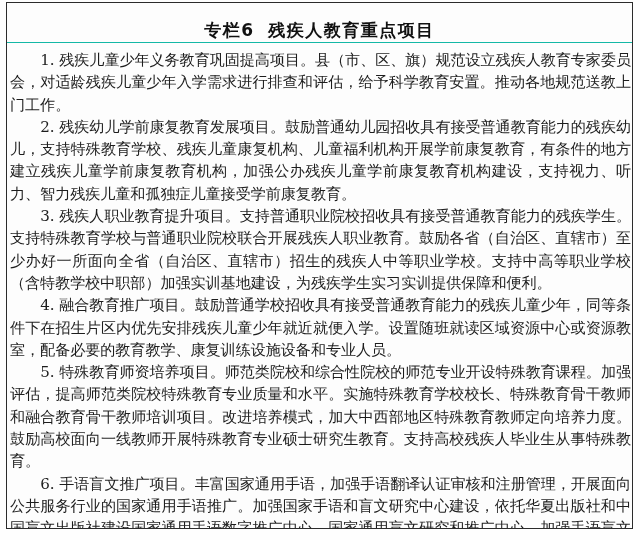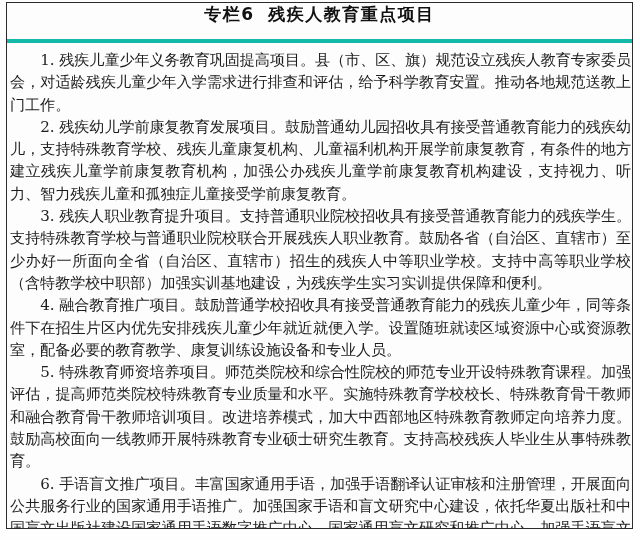--- a/index.html
+++ b/index.html
@@ -32,23 +32,23 @@
     box-sizing: border-box;
     border: 1px solid #2b2b2b;
     background: #fdfdfd;
     display: flex;
     flex-direction: column;
   }
 
   .callout-title-row {
     height: 40px;
     min-height: 40px;
-    border-bottom: 4px solid #14b8a6;
+    border-bottom: 1px solid #14b8a6;
     display: flex;
-    align-items: flex-start;
+    align-items: flex-end;
     justify-content: center;
     box-sizing: border-box;
   }
 
   .callout-title {
     font-family: "DejaVu Sans", "Liberation Sans", sans-serif;
     font-weight: bold;
     font-size: 17px;
     letter-spacing: 1.5px;
     color: #111111;

